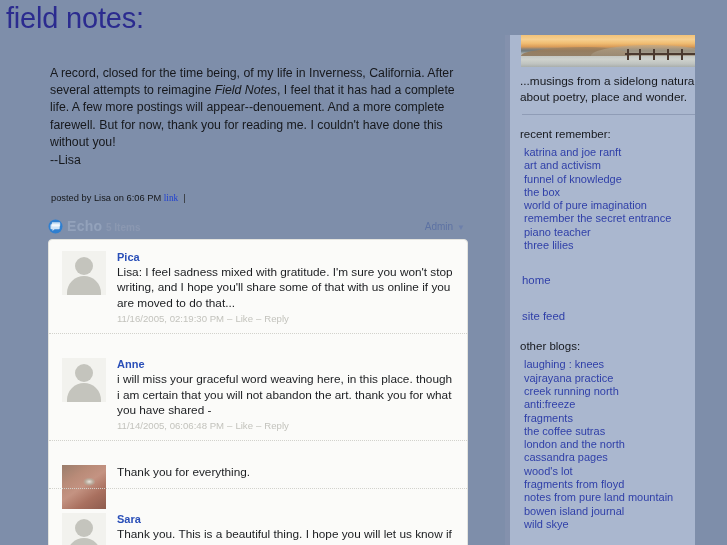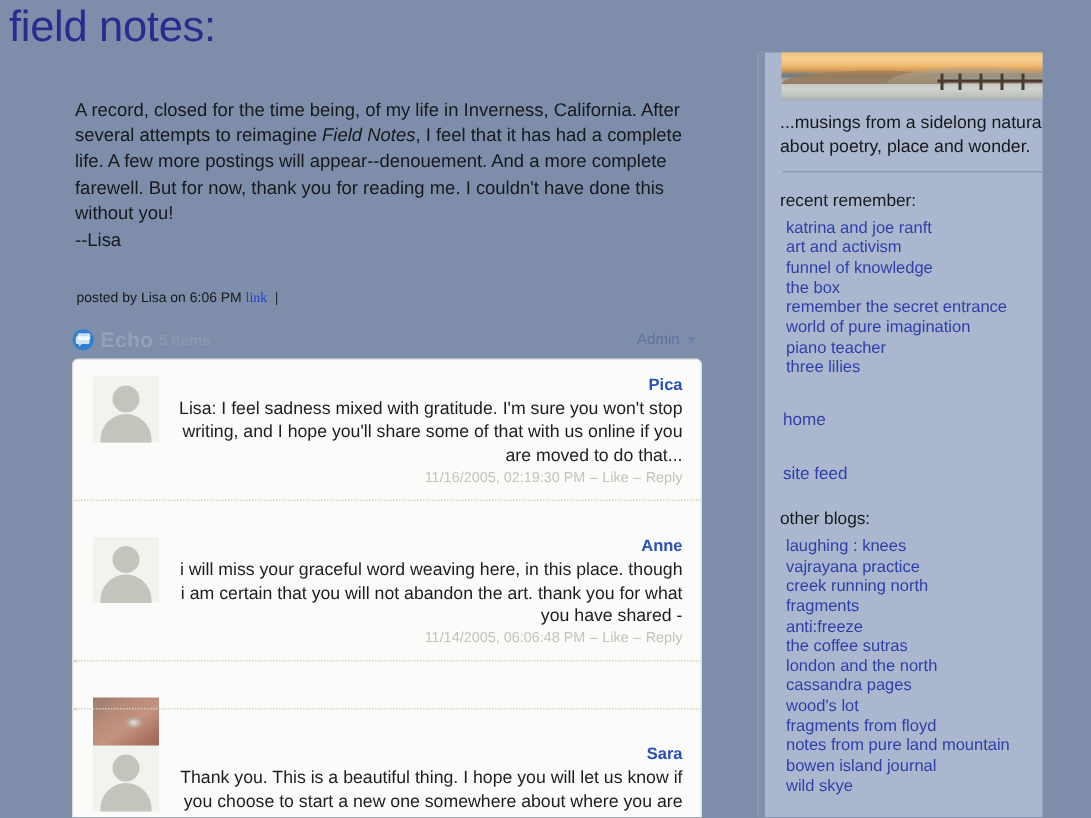--- a/index.html
+++ b/index.html
@@ -139,21 +139,20 @@
     background: #fbfbf9;
     border: 1px solid #e3e3de;
     border-radius: 4px 4px 0 0;
     overflow: hidden;
   }
 
   .comment {
     position: relative;
     padding: 24px 12px 7px 12px;
     border-top: 1px dotted #d2d2cc;
-    text-align: right;
   }
   .comment:first-child { border-top: none; padding-top: 11px; }
 
   .avatar {
     position: absolute;
     left: 13px;
     width: 44px; height: 44px;
     background: #f2f2ee;
     overflow: hidden;
   }
@@ -362,20 +361,21 @@
             <div class="comment-meta"><span>11/14/2005, 06:06:48 PM</span><span class="sep">–</span><span>Like</span><span class="sep">–</span><span>Reply</span></div>
           </div>
         </div>
 
         <div class="comment">
           <div class="avatar photo">
             
             
           </div>
           <div class="comment-main">
+            <div class="comment-text">Thank you for everything.</div>
           </div>
         </div>
 
         <div class="comment">
           <div class="avatar">
             <span class="silhouette-head"></span>
             <span class="silhouette-body"></span>
           </div>
           <div class="comment-main">
             <div class="comment-author">Sara</div>
@@ -406,40 +406,40 @@
     <div id="sidebar-tagline">...musings from a sidelong naturalist about poetry, place and wonder.</div>
 
     <hr class="rule">
 
     <div class="sidebar-heading">recent remember:</div>
     <ul class="link-list">
       <li><a href="#">katrina and joe ranft</a></li>
       <li><a href="#">art and activism</a></li>
       <li><a href="#">funnel of knowledge</a></li>
       <li><a href="#">the box</a></li>
+      <li><a href="#">world of pure imagination</a></li>
       <li><a href="#">remember the secret entrance</a></li>
-      <li><a href="#">world of pure imagination</a></li>
       <li><a href="#">piano teacher</a></li>
       <li><a href="#">three lilies</a></li>
     </ul>
 
     <div class="spacer-md"></div>
     <a class="standalone-link" href="#">home</a>
 
     <div class="spacer-md"></div>
     <a class="standalone-link" href="#">site feed</a>
 
     <div class="spacer-sm"></div>
     <div class="sidebar-heading">other blogs:</div>
     <ul class="link-list">
       <li><a href="#">laughing : knees</a></li>
       <li><a href="#">vajrayana practice</a></li>
       <li><a href="#">creek running north</a></li>
+      <li><a href="#">anti:freeze</a></li>
       <li><a href="#">fragments</a></li>
-      <li><a href="#">anti:freeze</a></li>
       <li><a href="#">the coffee sutras</a></li>
       <li><a href="#">london and the north</a></li>
       <li><a href="#">cassandra pages</a></li>
       <li><a href="#">wood's lot</a></li>
       <li><a href="#">fragments from floyd</a></li>
       <li><a href="#">notes from pure land mountain</a></li>
       <li><a href="#">bowen island journal</a></li>
       <li><a href="#">wild skye</a></li>
 
     </ul>

